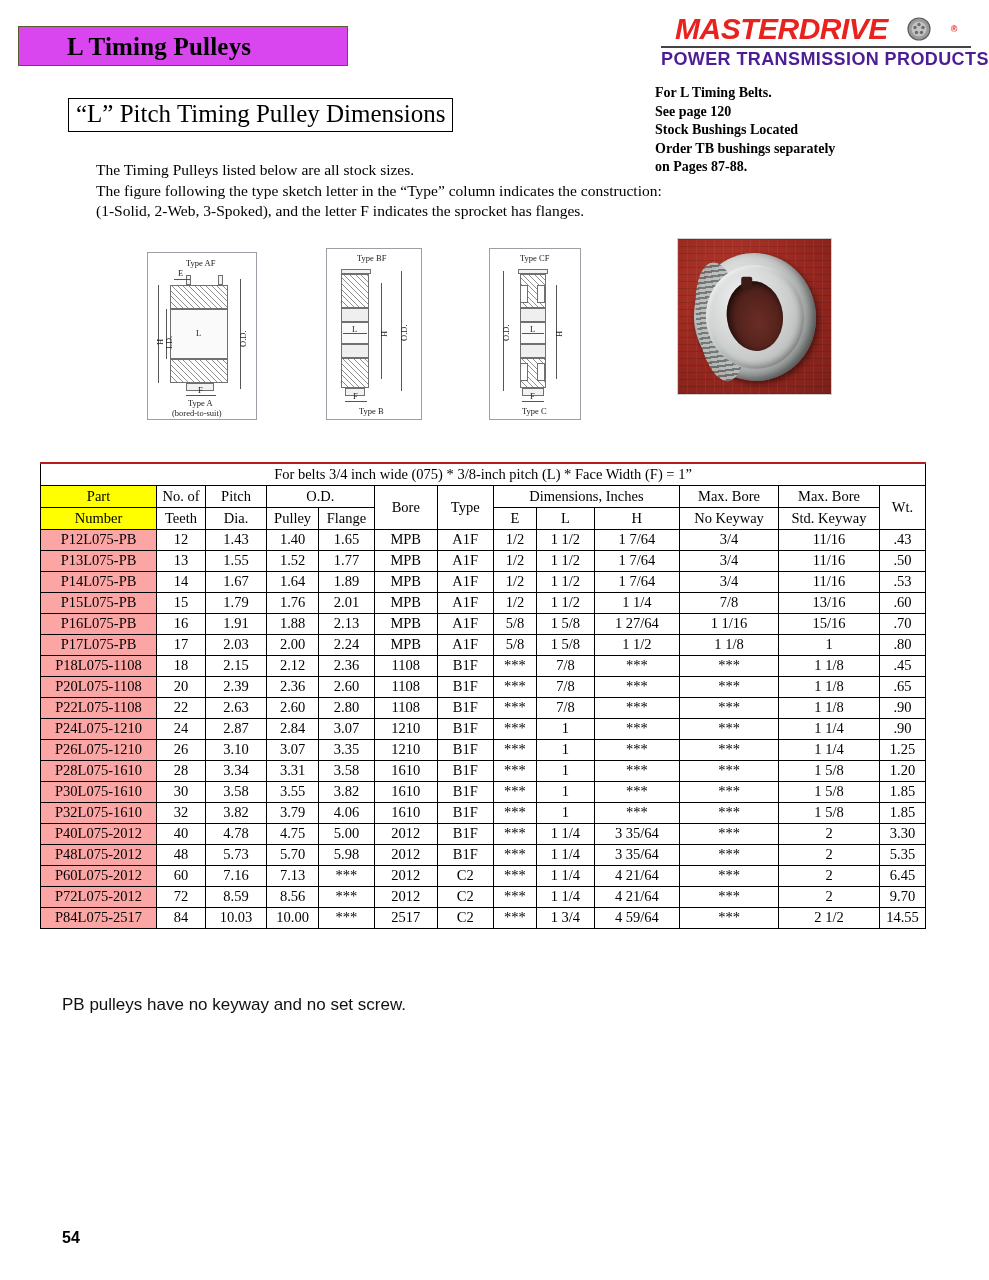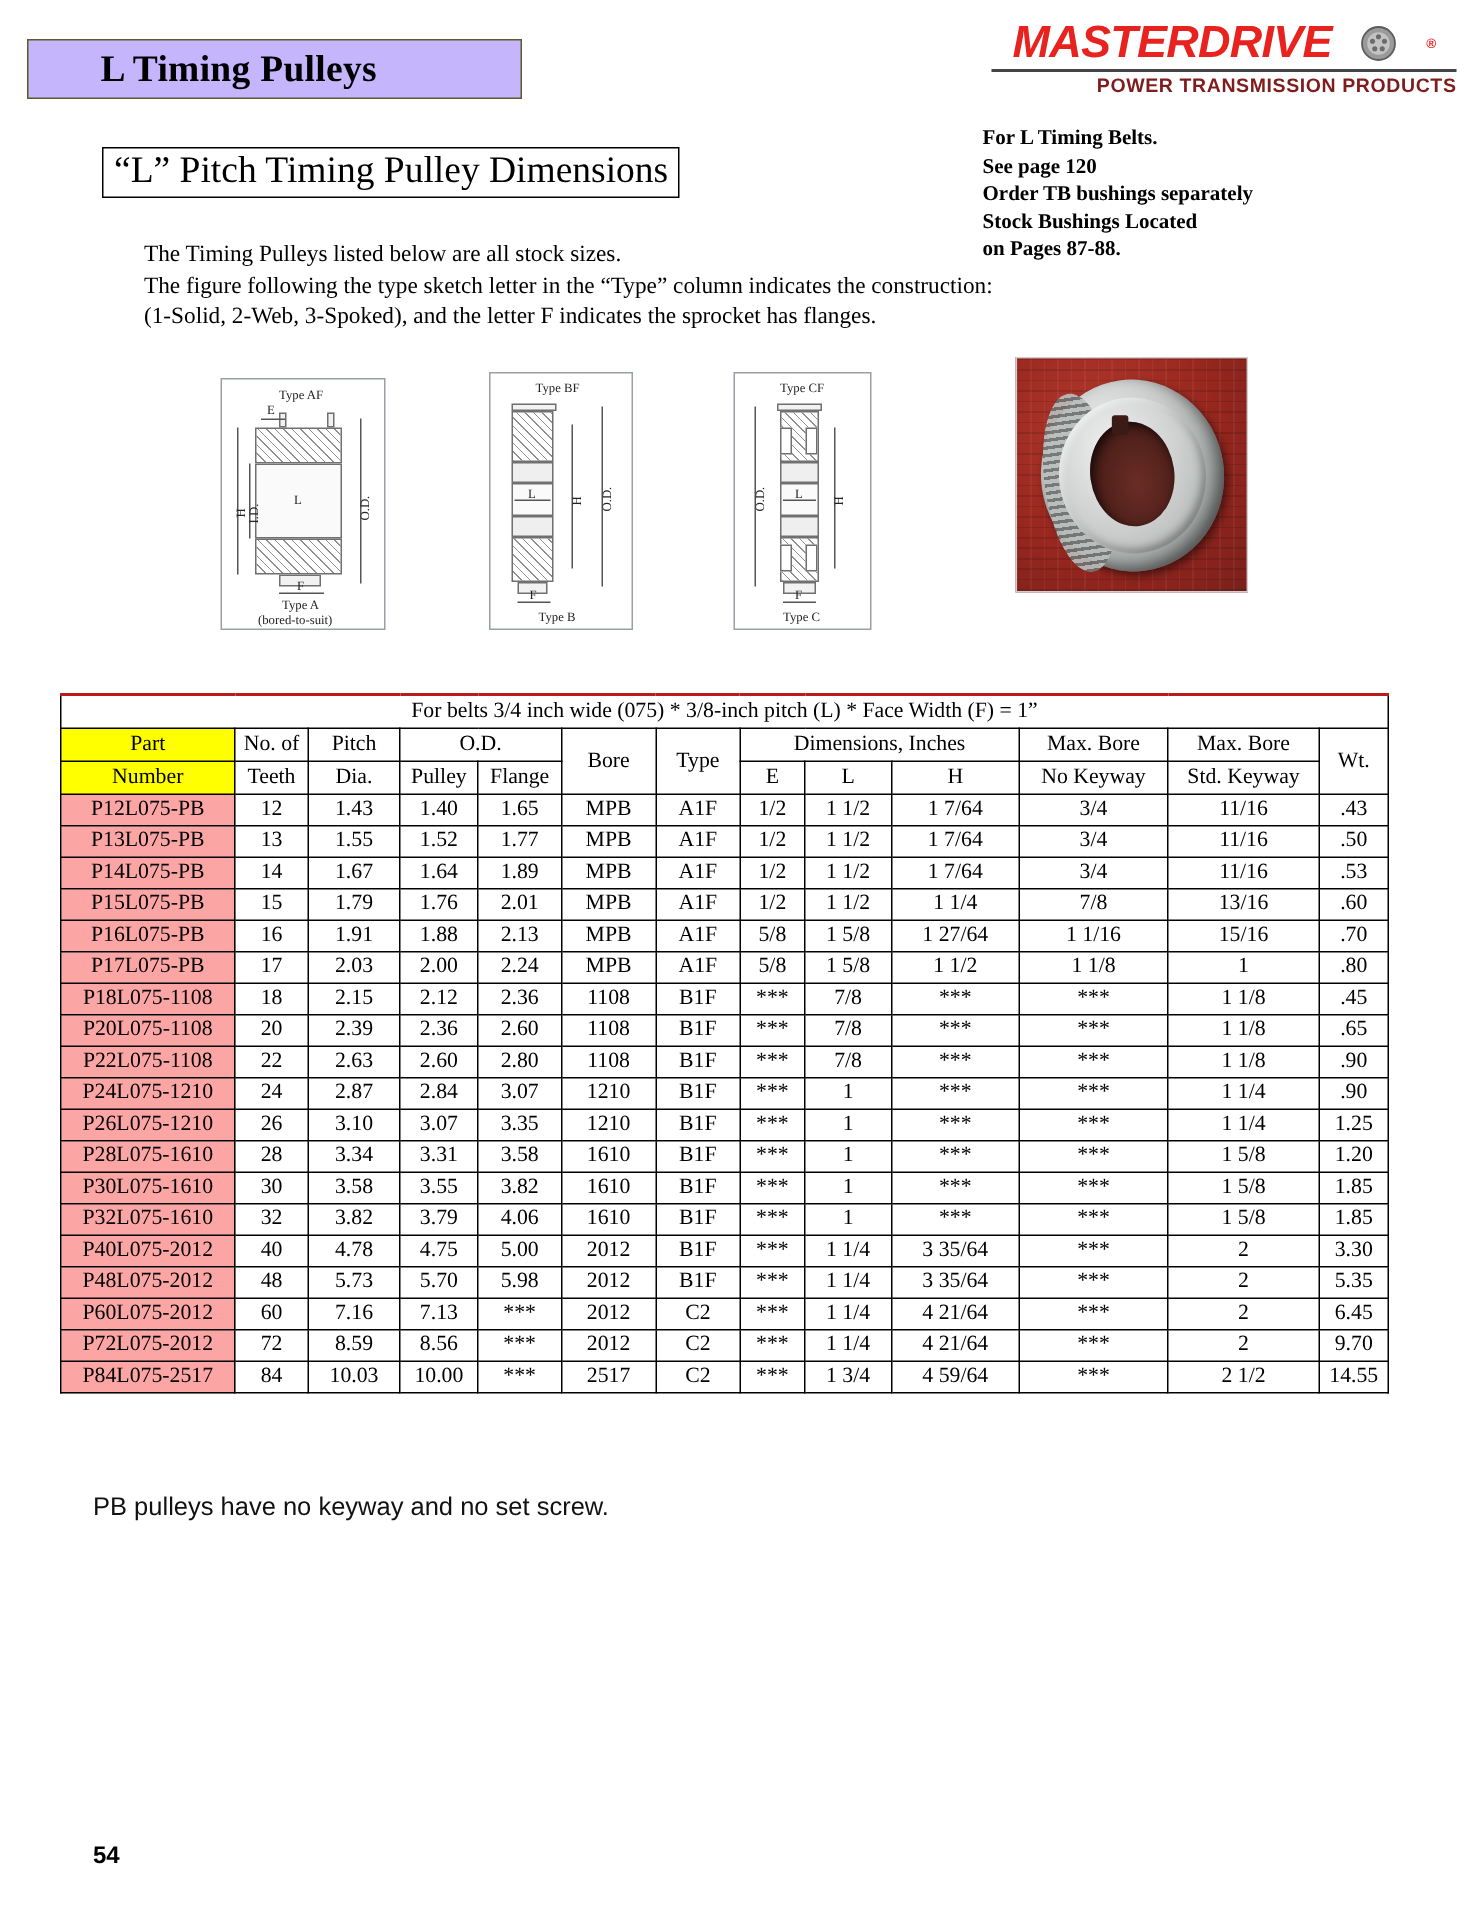--- a/index.html
+++ b/index.html
@@ -16,21 +16,21 @@
     overflow: hidden;
   }
 
   
   .title-banner {
     position: absolute;
     left: 18px;
     top: 26px;
     width: 330px;
     height: 40px;
-    background: #c4b5fd;
+    background: #d946ef;
     border: 1px solid #5a5a2a;
     box-sizing: border-box;
     display: flex;
     align-items: center;
   }
   .title-banner-text {
     font-size: 25px;
     font-weight: bold;
     margin-left: 48px;
     letter-spacing: 0.2px;
@@ -73,23 +73,23 @@
     margin-left: 1px;
   }
   .logo-rule {
     height: 2px;
     background: #444;
     margin: 2px 0 2px 0;
     width: 100%;
   }
   .logo-sub {
     font-family: "Liberation Sans", sans-serif;
-    font-size: 13px;
+    font-size: 18px;
     font-weight: bold;
-    color: #7f1d1d;
+    color: #4c1d95;
     letter-spacing: 0.4px;
     line-height: 1.1;
     white-space: nowrap;
   }
 
   
   .subtitle-box {
     position: absolute;
     left: 68px;
     top: 98px;
@@ -318,22 +318,22 @@
 
 <div class="intro">
   <div>The Timing Pulleys listed below are all stock sizes.</div>
   <div>The figure following the type sketch letter in the “Type” column indicates the construction:</div>
   <div>(1-Solid, 2-Web, 3-Spoked), and the letter F indicates the sprocket has flanges.</div>
 </div>
 
 <div class="notes">
   <div>For L Timing Belts.</div>
   <div>See page 120</div>
+  <div>Stock Bushings Located</div>
   <div>Order TB bushings separately</div>
-  <div>Stock Bushings Located</div>
   <div>on Pages 87-88.</div>
 </div>
 
 <div class="diagram" style="left:147px; top:252px; width:110px; height:168px;">
   <div class="dlabel" style="left:38px; top:6px;">Type AF</div>
 
   <div class="solidpart" style="left:38px; top:22px; width:5px; height:10px;"></div>
   <div class="solidpart" style="left:70px; top:22px; width:5px; height:10px;"></div>
 
   <div class="hatch" style="left:22px; top:32px; width:58px; height:24px;"></div>

